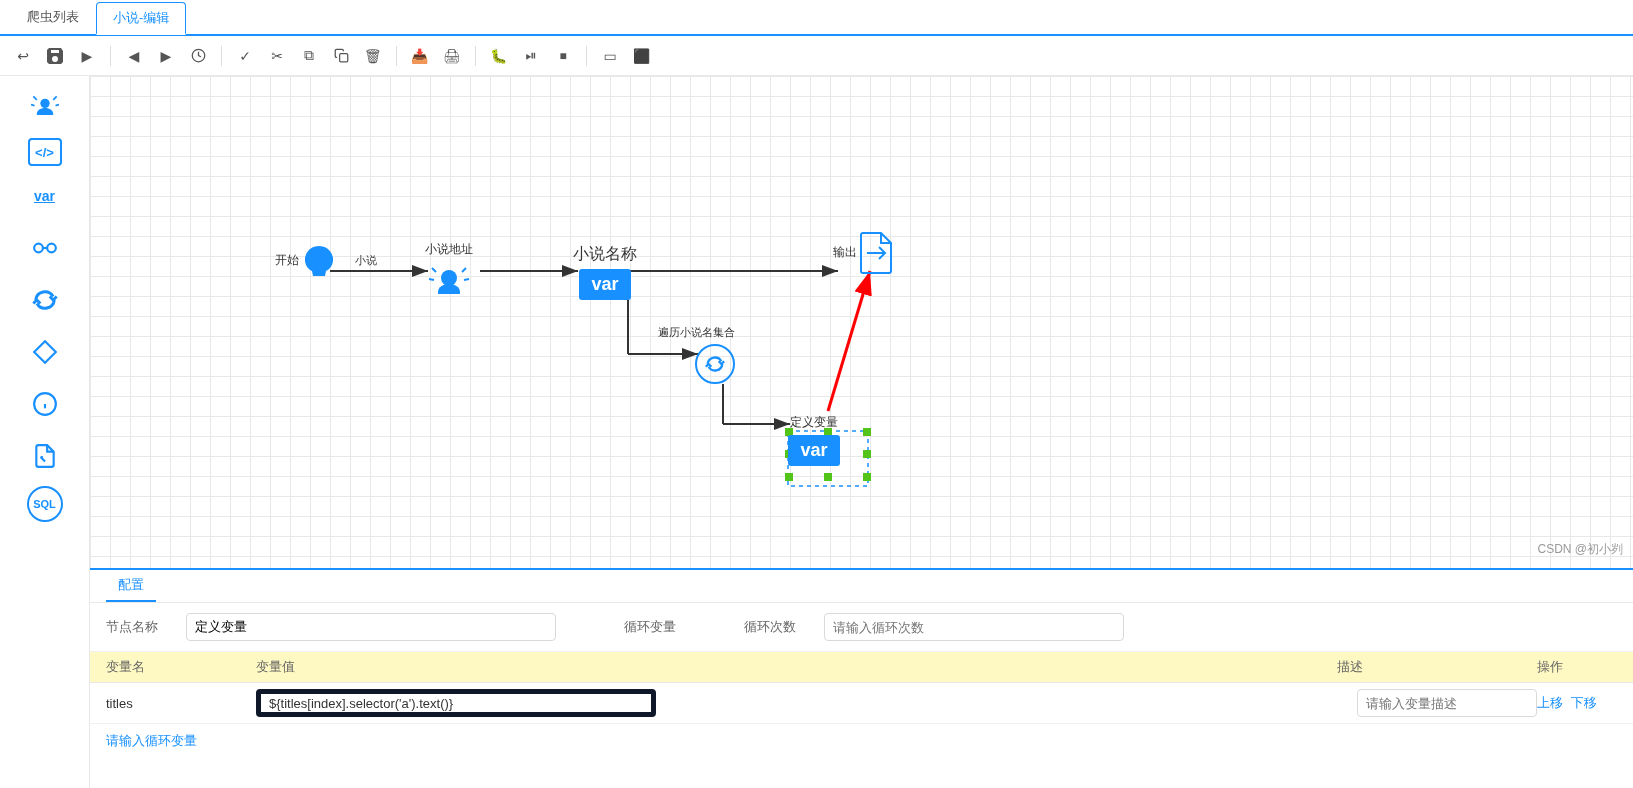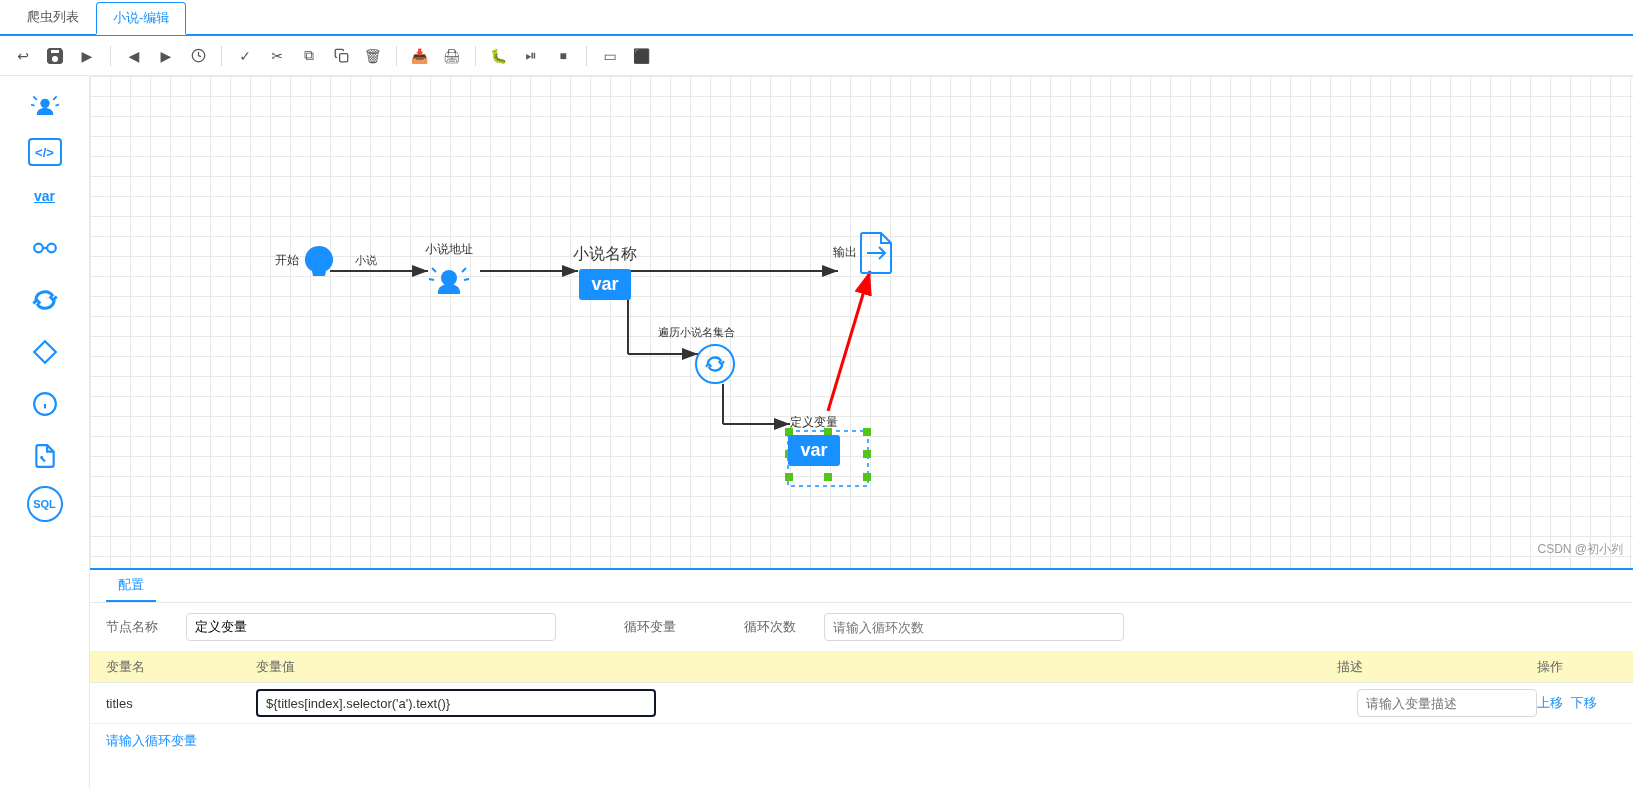--- a/index.html
+++ b/index.html
@@ -167,21 +167,21 @@
       align-items: center;
       padding: 6px 16px;
       border-bottom: 1px solid #f0f0f0;
       font-size: 13px;
     }
     .table-row-data .col1 { width: 150px; color: #333; }
     .table-row-data .col2 { flex: 1; }
     .table-row-data .col4 { width: 80px; color: #1890ff; cursor: pointer; }
 
     .value-input-box {
-      border: 2px solid #0f172a;
+      border: 5px solid #0f172a;
       border-radius: 4px;
       padding: 3px 8px;
       font-size: 13px;
       height: 28px;
       width: 400px;
       color: #333;
     }
 
     .add-variable {
       padding: 8px 16px;

